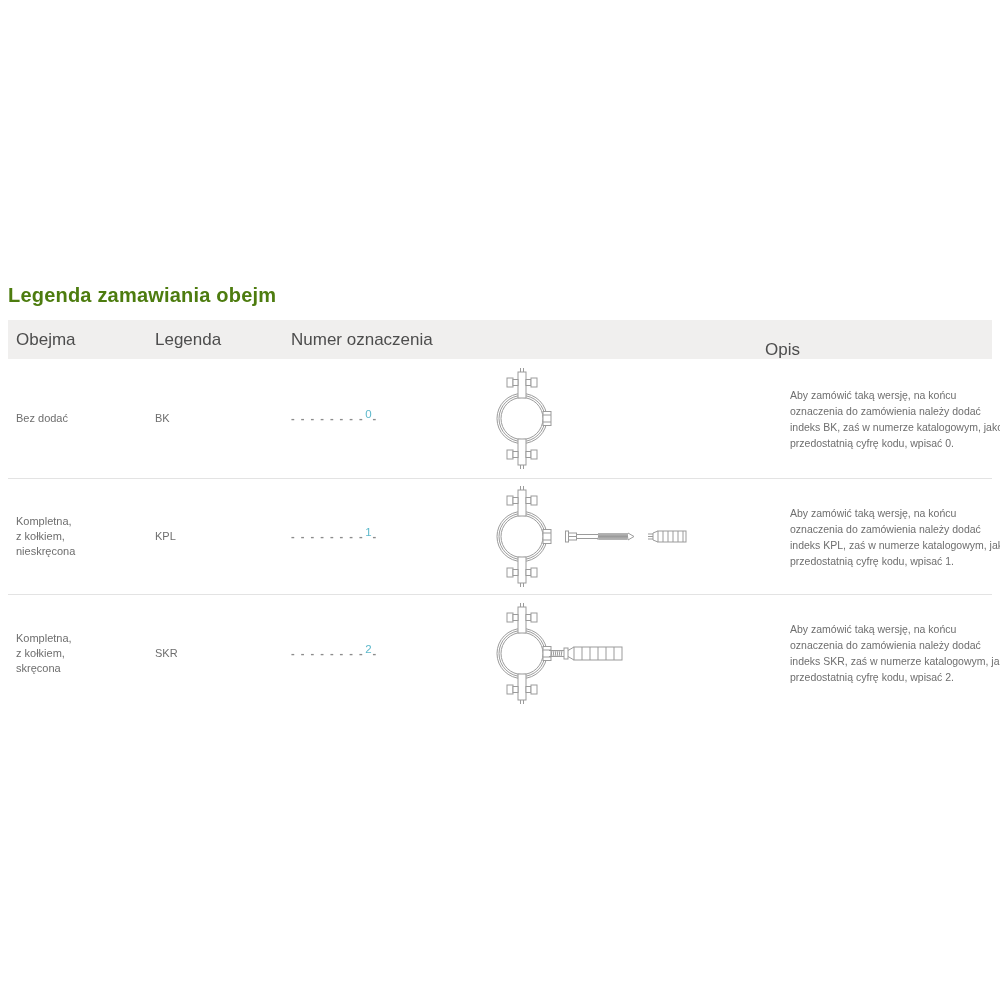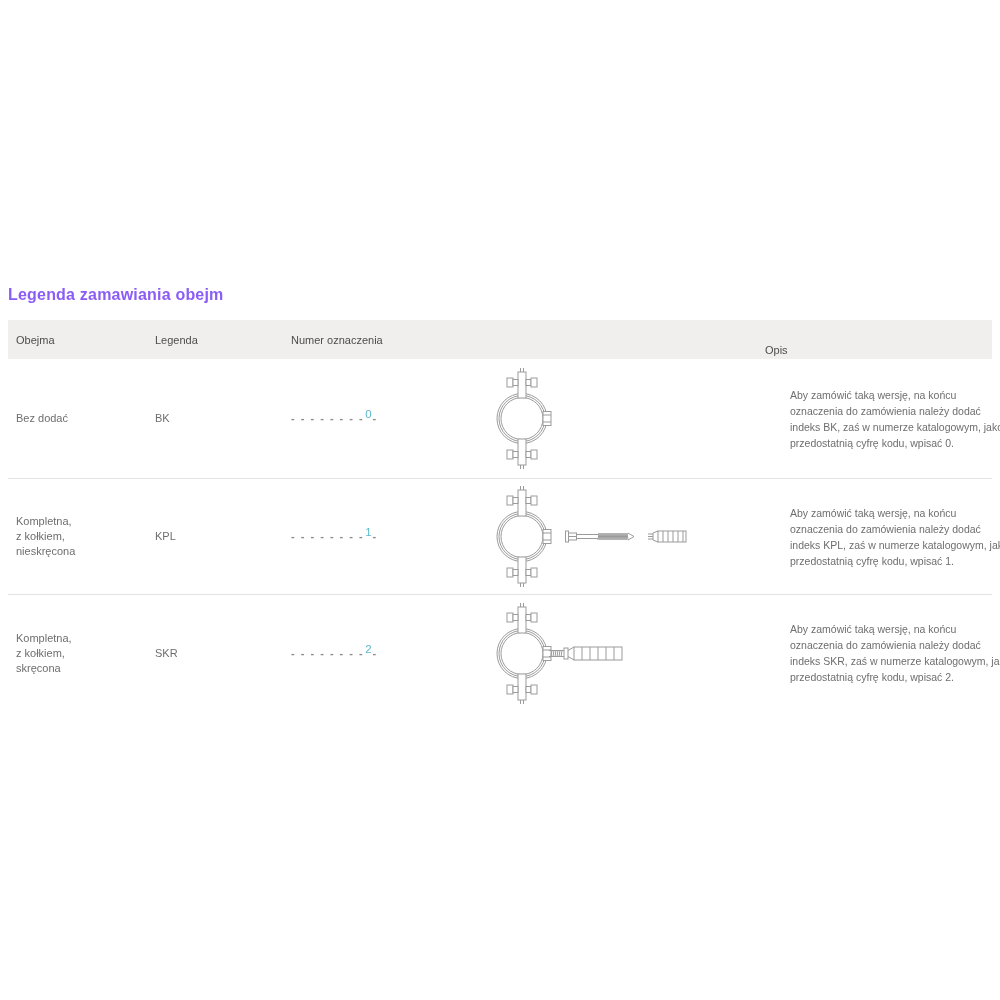--- a/index.html
+++ b/index.html
@@ -8,34 +8,34 @@
     width: 1000px; height: 1000px;
     font-family: "Liberation Sans", sans-serif;
     color: #6e6e6e;
     overflow: hidden;
   }
   .page {
     width: 1000px; height: 1000px;
     padding: 285px 8px 0 8px;
   }
   .page-title {
-    font-size: 16px;
+    font-size: 20px;
     font-weight: bold;
-    color: #8b5cf6;
+    color: #4d7c0f;
     letter-spacing: 0.2px;
     line-height: 20px;
   }
   .legend-table { margin-top: 15px; width: 984px; }
   .thead {
     display: grid;
     grid-template-columns: 139px 138px 180px 295px 1fr;
     align-items: center;
     height: 39px;
     background: #f0efee;
-    font-size: 11px;
+    font-size: 17px;
     color: #4d4d4d;
   }
   .thead .th { padding-left: 8px; }
   .thead .th.c3 { padding-left: 6px; }
   .thead .th.c5 { padding-left: 5px; margin-top: 20px; }
   .trow {
     display: grid;
     grid-template-columns: 139px 138px 180px 295px 1fr;
     align-items: center;
   }

